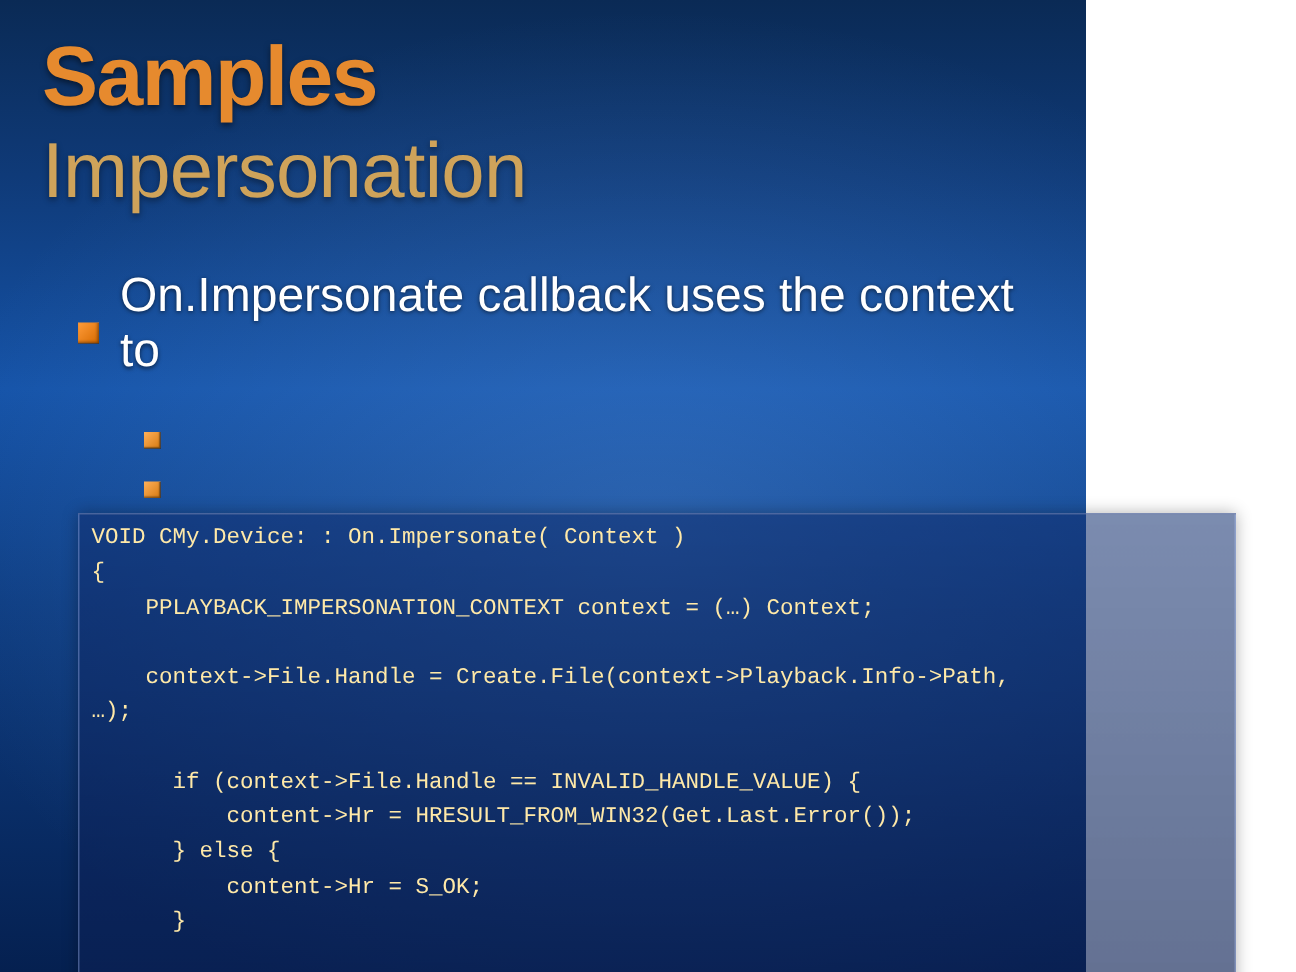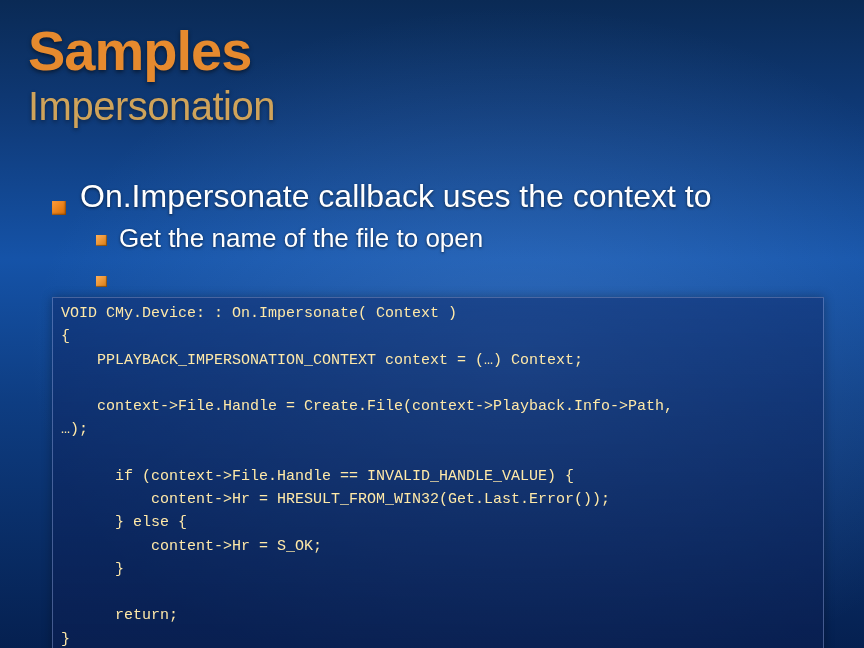--- a/index.html
+++ b/index.html
@@ -5,21 +5,21 @@
   html, body {
     margin: 0;
     padding: 0;
     width: 864px;
     height: 648px;
     overflow: hidden;
     font-family: "Segoe UI", Arial, sans-serif;
     color: #fff;
   }
   .slide {
-    width: 864px;
+    width: 724px;
     height: 648px;
     position: relative;
     background:
       radial-gradient(ellipse 700px 500px at 60% 55%, rgba(120,180,255,0.25), rgba(0,0,0,0) 70%),
       linear-gradient(180deg, #0a2a55 0%, #0f3a78 18%, #1553a8 40%, #0e3d82 62%, #052050 100%);
     box-sizing: border-box;
   }
   .title {
     position: absolute;
     left: 28px;
@@ -27,36 +27,36 @@
     font-size: 56px;
     font-weight: 700;
     color: #e68a2e;
     text-shadow: 0 2px 4px rgba(0,0,0,0.5);
     letter-spacing: -1px;
   }
   .subtitle {
     position: absolute;
     left: 28px;
     top: 84px;
-    font-size: 40px;
+    font-size: 52px;
     font-weight: 400;
     color: #cfa35a;
     text-shadow: 0 2px 4px rgba(0,0,0,0.4);
     letter-spacing: -0.5px;
   }
   .content {
     position: absolute;
     left: 52px;
     top: 178px;
     right: 40px;
   }
   .bullet-l1 {
     display: flex;
-    align-items: flex-end;
-    margin-bottom: 8px;
+    align-items: center;
+    margin-bottom: 24px;
   }
   .bullet-l1 .marker {
     width: 14px;
     height: 14px;
     background: linear-gradient(135deg, #ff9c3a 0%, #d66a00 100%);
     margin-top: 14px;
     margin-right: 14px;
     flex: 0 0 auto;
     box-shadow: inset -1px -1px 2px rgba(0,0,0,0.4);
   }
@@ -115,21 +115,20 @@
 
   <div class="content">
 
     <div class="bullet-l1">
       <div class="marker"></div>
       <div class="text">On.Impersonate callback uses the context to</div>
     </div>
 
     <div class="bullet-l2">
       <div class="marker"></div>
-      <div class="text">Get the name of the file to open</div>
     </div>
 
     <div class="bullet-l2">
       <div class="marker"></div>
     </div>
 
     <div class="codebox">
       <pre>VOID CMy.Device: : On.Impersonate( Context )
 {
     PPLAYBACK_IMPERSONATION_CONTEXT context = (…) Context;

